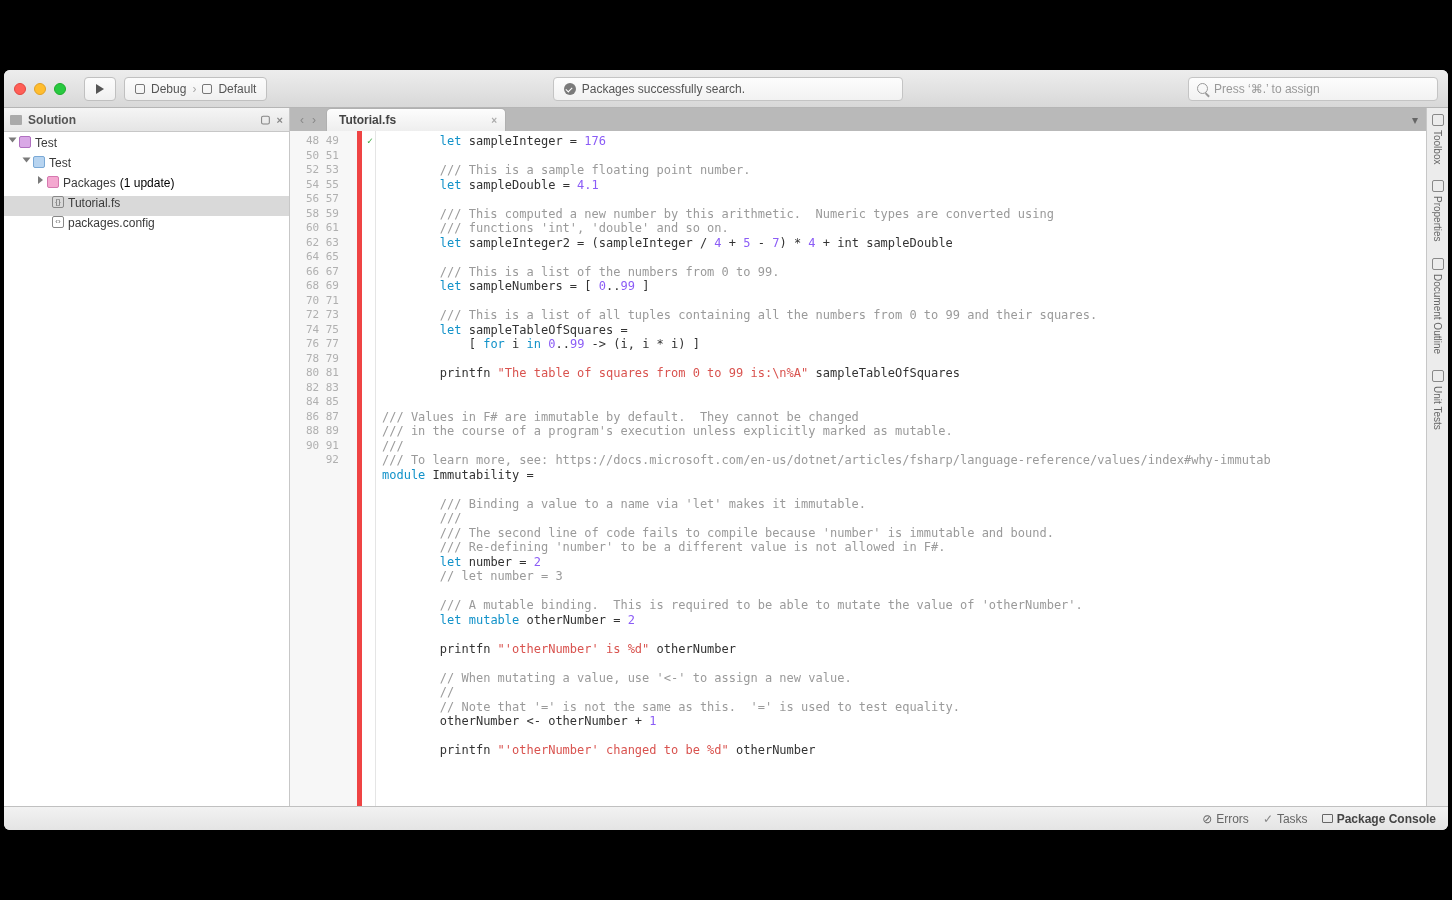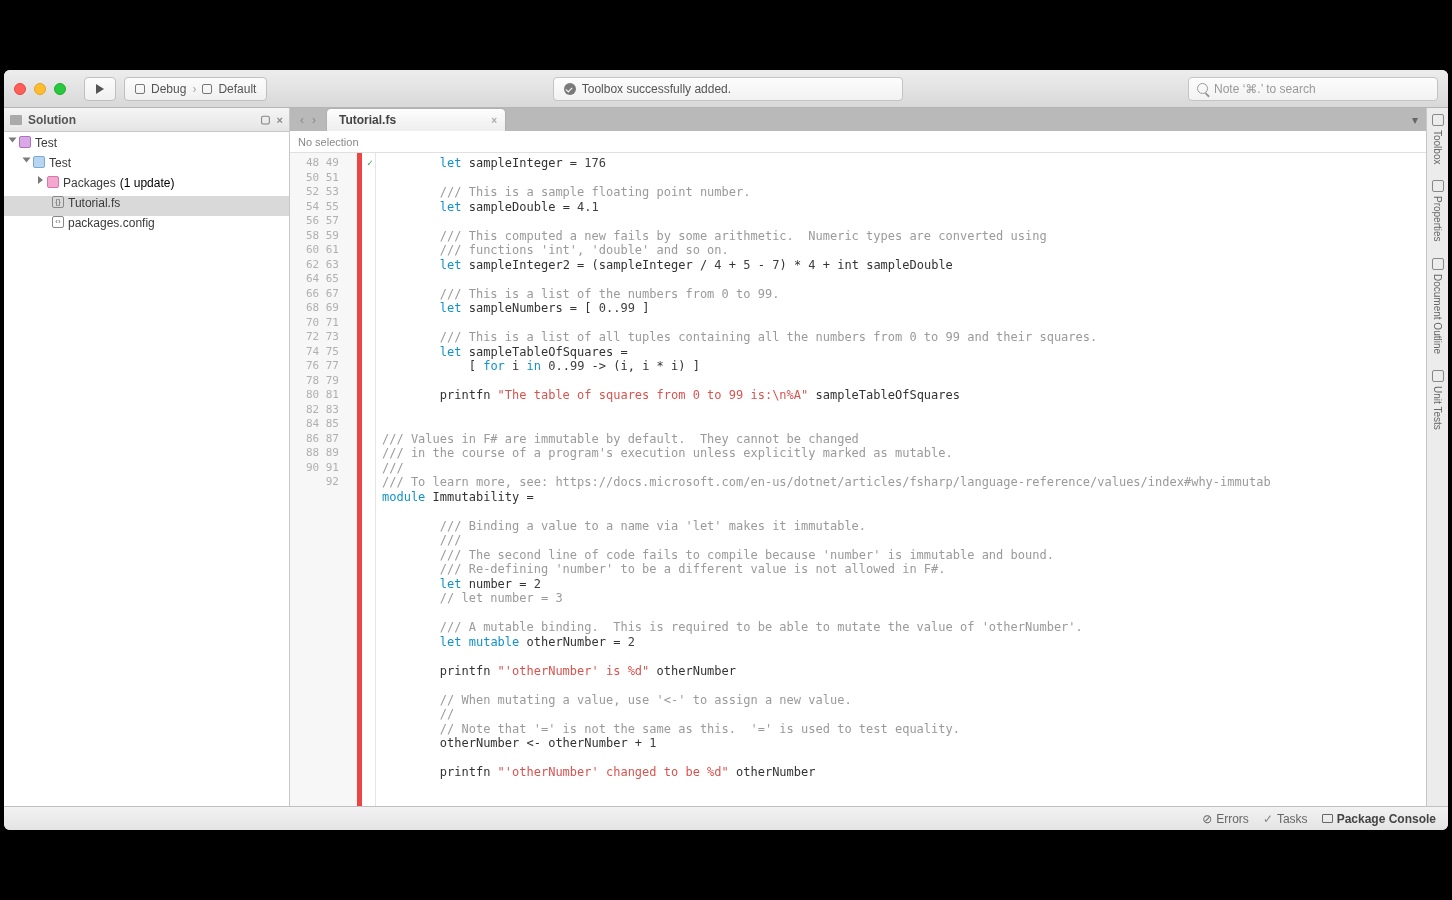--- a/index.html
+++ b/index.html
@@ -155,21 +155,21 @@
     min-width:180px;
   }
   .file-tab .x{position:absolute;right:8px;color:#aaa;font-size:10px;}
   .tab-bar .fill{flex:1;}
   .drop-ar{padding:0 8px;color:#666;height:100%;display:flex;align-items:center;}
   .crumb{height:22px;background:#fff;border-bottom:1px solid #e0e0e0;font-size:11px;color:#888;display:flex;align-items:center;padding:0 8px;}
   .code-area{flex:1;display:flex;overflow:hidden;font-family:Menlo,Consolas,monospace;font-size:12px;}
   .gutter{width:72px;background:#f7f7f7;border-right:5px solid #ef4444;text-align:right;color:#b0b0b0;padding:3px 18px 3px 0;line-height:14.5px;font-size:11px;overflow:hidden;}
   .code{flex:1;white-space:pre;padding:3px 0 3px 6px;line-height:14.5px;color:#333;position:relative;overflow:hidden;}
   .kw{color:#1292c9;}
-  .num{color:#404040;}
+  .num{color:#8b5cf6;}
   .str{color:#d9534f;}
   .cmt{color:#9a9a9a;}
   .fold-bar{width:14px;border-right:1px solid #e5e5e5;position:relative;}
   .tick{position:absolute;right:2px;top:4px;color:#4caf50;font-size:10px;}
   
   .right-rail{width:22px;background:#ececec;border-left:1px solid #c7c7c7;display:flex;flex-direction:column;align-items:center;padding-top:6px;gap:16px;font-size:10px;color:#666;}
   .rail-item{writing-mode:vertical-rl;text-orientation:mixed;display:flex;align-items:center;gap:4px;}
   .rail-ic{width:12px;height:12px;border:1px solid #888;border-radius:2px;writing-mode:horizontal-tb;}
   
   .status{height:24px;background:linear-gradient(#f2f2f2,#e4e4e4);border-top:1px solid #c0c0c0;display:flex;align-items:center;justify-content:flex-end;gap:14px;padding:0 12px;font-size:12px;color:#666;}
@@ -194,25 +194,25 @@
       </div>
     <div class="tb-config">
       <span class="proj-ic"></span>
       <span>Debug</span>
       <span class="chev">›</span>
       <span class="proj-ic"></span>
       <span>Default</span>
     </div>
     <div class="status-pill">
       <span class="check-ic"></span>
-      <span>Toolbox successfully added.</span>
+      <span>Packages successfully search.</span>
     </div>
     <div class="search">
       <span class="mag"></span>
-      <span>Note ‘⌘.’ to search</span>
+      <span>Press ‘⌘.’ to assign</span>
     </div>
   </div>
 
   <div class="main">
 
     <div class="sol-panel">
       <div class="sol-head">
         <span class="sol-ic"></span>
         <span>Solution</span>
         <span class="spacer"></span>
@@ -252,23 +252,20 @@
         <div class="nav-btns">
           <span class="nav-ar">‹</span>
           <span class="nav-ar">›</span>
         </div>
         <div class="file-tab">
           <span>Tutorial.fs</span>
           <span class="x">×</span>
         </div>
         <div class="fill"></div>
         <div class="drop-ar">▾</div>
-      </div>
-      <div class="crumb">
-        <span>No selection</span>
       </div>
       <div class="code-area">
         <div class="gutter" id="gutter">48
 49
 50
 51
 52
 53
 54
 55
@@ -311,21 +308,21 @@
 92
 </div>
         <div class="fold-bar">
           <span class="tick">✓</span>
         </div>
         <div class="code" id="code">        <span class="kw">let</span> sampleInteger = <span class="num">176</span>
         
         <span class="cmt">/// This is a sample floating point number.</span>
         <span class="kw">let</span> sampleDouble = <span class="num">4.1</span>
         
-        <span class="cmt">/// This computed a new fails by some arithmetic.  Numeric types are converted using</span>
+        <span class="cmt">/// This computed a new number by this arithmetic.  Numeric types are converted using</span>
         <span class="cmt">/// functions 'int', 'double' and so on.</span>
         <span class="kw">let</span> sampleInteger2 = (sampleInteger / <span class="num">4</span> + <span class="num">5</span> - <span class="num">7</span>) * <span class="num">4</span> + int sampleDouble
         
         <span class="cmt">/// This is a list of the numbers from 0 to 99.</span>
         <span class="kw">let</span> sampleNumbers = [ <span class="num">0</span>..<span class="num">99</span> ]
         
         <span class="cmt">/// This is a list of all tuples containing all the numbers from 0 to 99 and their squares.</span>
         <span class="kw">let</span> sampleTableOfSquares =
             [ <span class="kw">for</span> i <span class="kw">in</span> <span class="num">0</span>..<span class="num">99</span> -&gt; (i, i * i) ]
         

